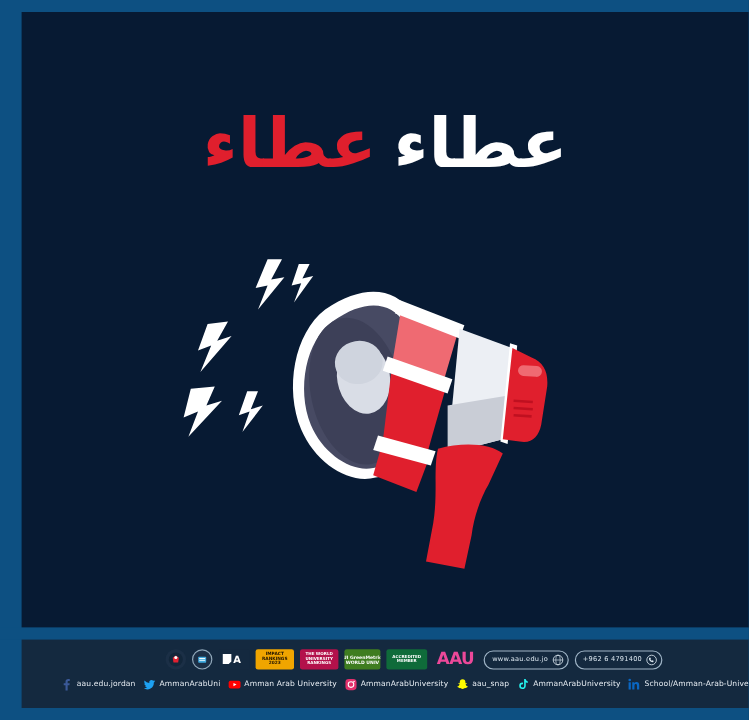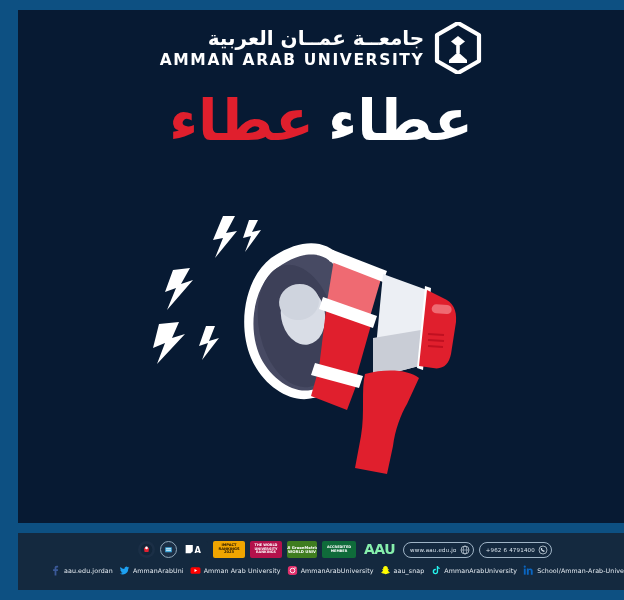--- a/index.html
+++ b/index.html
@@ -107,21 +107,21 @@
     border-radius:2px;
     overflow:hidden;
     white-space:nowrap;
     line-height:1.05;
     text-align:center;
     padding:0 2px;
     box-sizing:border-box;
   }
   .badge.circ{border-radius:50%;width:17px;padding:0;}
   .badge.aau{
-    background:transparent;color:#86efac;
+    background:transparent;color:#ec4899;
     font-size:14px;font-weight:900;letter-spacing:-0.5px;
     padding:0 3px;
   }
   .pill{
     height:14px;
     border:1px solid #9fb4c6;
     border-radius:8px;
     display:flex;align-items:center;
     gap:3px;
     padding:0 3px 0 6px;
@@ -149,32 +149,20 @@
   .soc .ic{width:11px;height:11px;flex:none;display:block;}
   .soc .sp{display:inline-block;}
 </style>
 </head>
 <body>
 
 <div class="poster">
 
   <div class="canvas">
 
-    <div class="brand">
-      <div class="brand-text">
-        <div class="brand-ar">جامعــة عمــان العربية</div>
-        <div class="brand-en">AMMAN ARAB UNIVERSITY</div>
-      </div>
-      <svg class="brand-mark" viewBox="0 0 48 52">
-        <path d="M24 1 45 13 45 39 24 51 3 39 3 13Z" fill="none" stroke="#ffffff" stroke-width="4.2" stroke-linejoin="round"></path>
-        <path d="M24 14 31 19.5 24 25 17 19.5Z" fill="#ffffff"></path>
-        <rect x="22.2" y="24" width="3.6" height="7" fill="#ffffff"></rect>
-        <path d="M24 30 33 38 33 41 15 41 15 38Z" fill="#ffffff"></path>
-      </svg>
-    </div>
 
     <div class="headline">
       <span class="w1">عطاء</span><span class="w2">عطاء</span>
     </div>
 
     <div class="art">
       <svg viewBox="0 0 340 290">
 
         <g fill="#ffffff">
           <path d="M72 18 62 42 72 40 64 60 86 33 75 35 84 18Z"></path>

